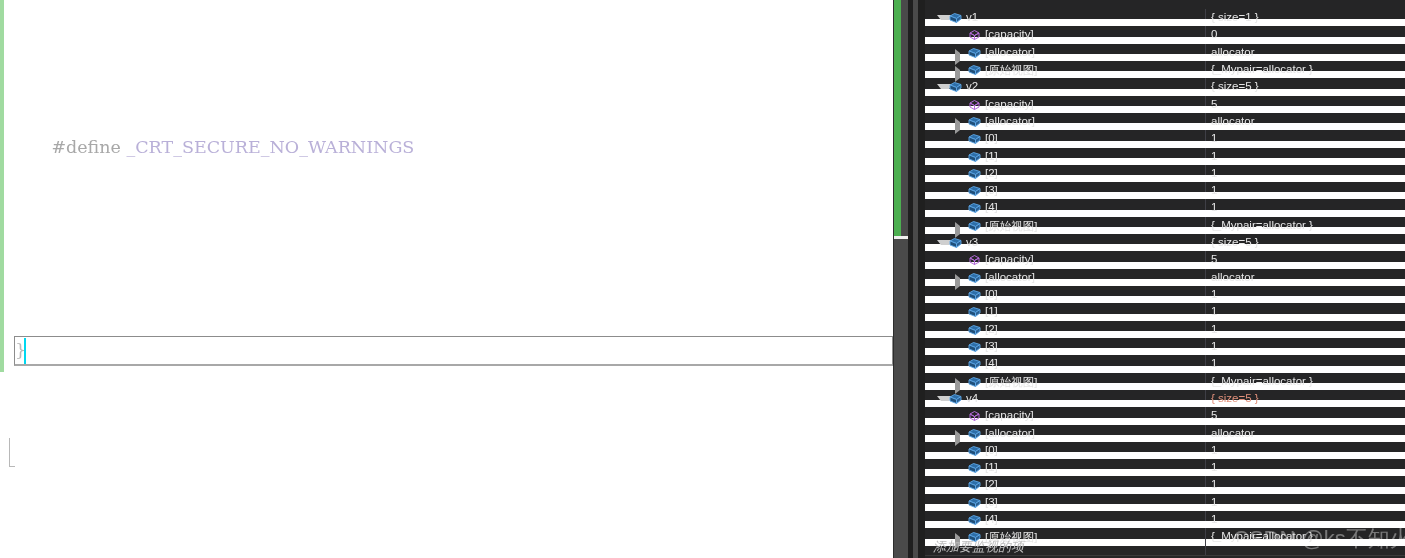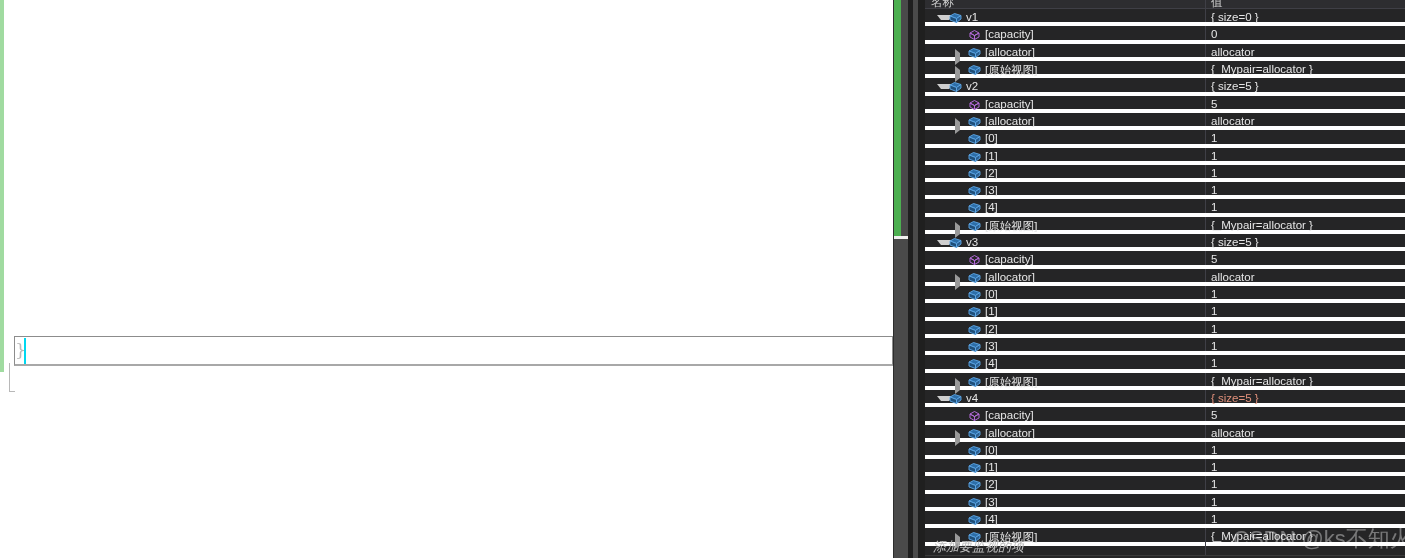--- a/index.html
+++ b/index.html
@@ -206,21 +206,21 @@
   }
 
   #rows {
     position: absolute;
     left: 0; top: 9px;
     width: 480px;
   }
   .wrow {
     position: relative;
     height: 17.32px;
-    border-bottom: 4px solid #ffffff;
+    border-bottom: 7px solid #ffffff;
     box-sizing: border-box;
     white-space: nowrap;
   }
   .wrow .col-div {
     position: absolute;
     left: 280px; top: 0;
     width: 1px; height: 100%;
     background: #3f3f46;
   }
   .expander {
@@ -304,20 +304,23 @@
 <body>
 
 <div id="editor-pane">
 
   <div id="change-margin"></div>
   <div id="glyph-margin"></div>
 
   <div class="code-area">
 
     
+    <div class="line" style="top:0;margin-top:-12px;">
+      <span class="pp">#define </span><span class="ppname">_CRT_SECURE_NO_WARNINGS</span>
+    </div>
 
     
     <div class="line"></div>
 
     
 
     
     <div class="line">
       <span class="vguide elbow" style="top:-14px;height:29px;"></span>
       
@@ -359,37 +362,32 @@
   <div id="scroll-thumb"></div>
   <div id="scroll-change-bar"></div>
   <div id="scroll-caret-mark"></div>
   <div id="scroll-gap"></div>
   <div id="scroll-strip2"></div>
   <div id="scroll-gap2"></div>
 </div>
 
 <div id="watch-pane">
 
-  <div id="watch-header">
-    <span class="hdr-cell" id="hdr-name">名称</span>
-    <div id="hdr-divider"></div>
-    <span class="hdr-cell" id="hdr-value">值</span>
-  </div>
 
   <div id="rows">
       <div class="wrow d0">
         <span class="expander open"></span>
         <span class="ricon"><svg width="13" height="12" viewBox="0 0 13 12">
             <path d="M1 4 L5.5 1.5 L12 3.5 L7.5 6.5 Z" fill="#2d6ea8" stroke="#5fa8e8" stroke-width="0.9"></path>
             <path d="M1 4 L1 8 L7.5 10.5 L7.5 6.5 Z" fill="#1f4f7a" stroke="#5fa8e8" stroke-width="0.9"></path>
             <path d="M7.5 6.5 L12 3.5 L12 7 L7.5 10.5 Z" fill="#2a5f92" stroke="#5fa8e8" stroke-width="0.9"></path>
           </svg></span>
         <span class="rname">v1</span>
         <div class="col-div"></div>
-        <span class="rvalue">{ size=0 }</span>
+        <span class="rvalue">{ size=1 }</span>
       </div>
       <div class="wrow d1b">
         <span class="ricon"><svg width="13" height="12" viewBox="0 0 13 12">
             <path d="M2 4 L6.5 1.5 L11 4 L6.5 6.5 Z" fill="none" stroke="#b36ad8" stroke-width="1"></path>
             <path d="M2 4 L2 8 L6.5 10.5 L6.5 6.5 Z" fill="none" stroke="#b36ad8" stroke-width="1"></path>
             <path d="M6.5 6.5 L11 4 L11 8 L6.5 10.5 Z" fill="none" stroke="#b36ad8" stroke-width="1"></path>
           </svg></span>
         <span class="rname">[capacity]</span>
         <div class="col-div"></div>
         <span class="rvalue">0</span>

